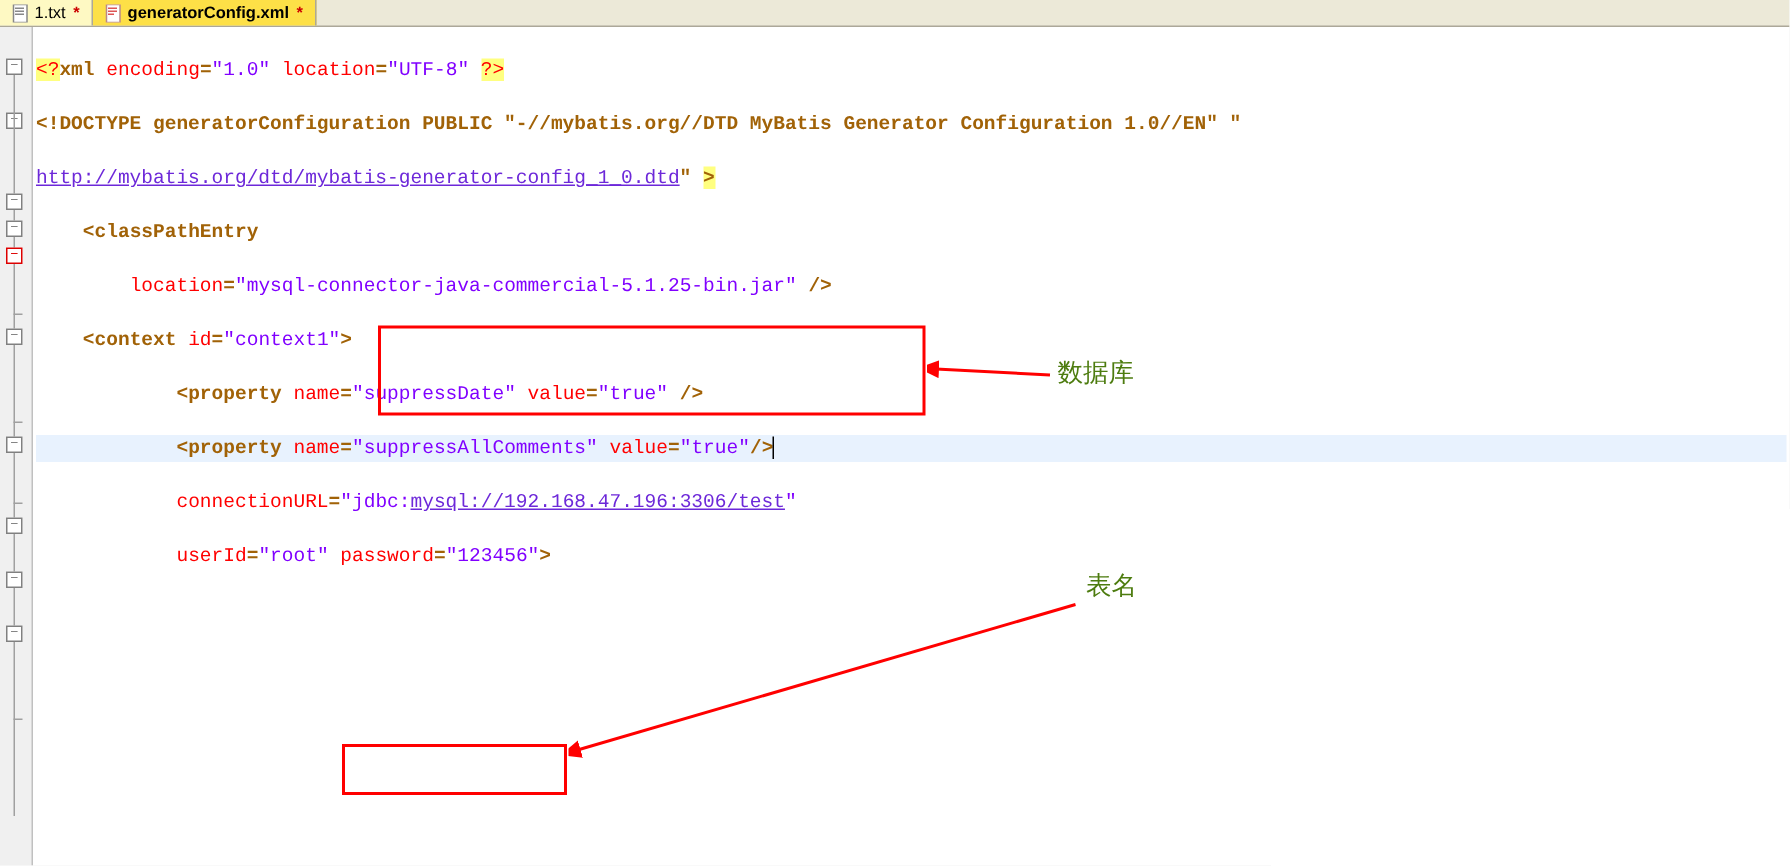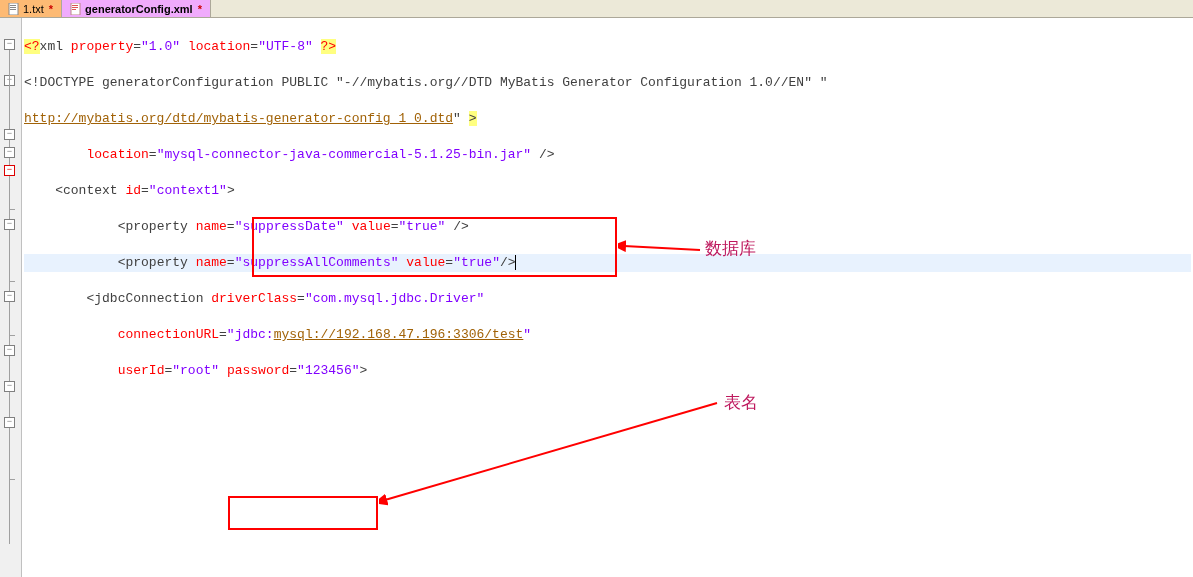--- a/index.html
+++ b/index.html
@@ -17,27 +17,27 @@
   background: #ece9d8;
   border-bottom: 1px solid #aca899;
   display: flex;
   font-family: Tahoma, sans-serif;
   font-size: 11px;
 }
 .tab {
   height: 17px;
   padding: 1px 8px 0 8px;
   border-right: 1px solid #aca899;
-  background: #fdba74;
+  background: #fef9c3;
   display: flex;
   align-items: center;
   gap: 3px;
 }
 .tab.active {
-  background: #f0abfc;
+  background: #fde047;
   font-weight: bold;
 }
 .tab .dirty { color: #c00; font-weight: bold; margin-left: 2px; }
 .file-icon {
   width: 12px; height: 12px; display: inline-block;
 }
 .editor {
   display: flex;
   height: calc(100% - 18px);
   background: #fff;
@@ -83,35 +83,35 @@
 .line { height: 18px; }
 .line.hl { background: #e8f2fe; }
 .cursor {
   display: inline-block;
   width: 1px; height: 15px;
   background: #000;
   vertical-align: middle;
   margin-left: -1px;
 }
 
-.t-blue { color: #404040; }
+.t-blue { color: #a16207; font-weight: bold; }
 .t-red { color: #ff0000; }
 .t-purple { color: #8000ff; }
-.t-url { color: #a16207; text-decoration: underline; text-align: center; }
+.t-url { color: #6d28d9; text-decoration: underline; text-align: center; }
 .hl-y { background: #ffff80; }
 
 
 .anno-box {
   position: absolute;
   border: 2px solid #ff0000;
   pointer-events: none;
 }
 .anno-text {
   position: absolute;
-  color: #be185d;
+  color: #4d7c0f;
   font-family: "SimSun", "Microsoft YaHei", sans-serif;
   font-size: 17px;
   pointer-events: none;
 }
 .arrow-svg {
   position: absolute;
   pointer-events: none;
 }
 </style>
 </head>
@@ -156,28 +156,28 @@
     <div class="fold" style="top:273px">−</div>
     <div class="fold" style="top:327px">−</div>
     <div class="fold" style="top:363px">−</div>
     <div class="fold" style="top:399px">−</div>
     <div class="foldcap" style="top:191px"></div>
     <div class="foldcap" style="top:263px"></div>
     <div class="foldcap" style="top:317px"></div>
     <div class="foldcap" style="top:461px"></div>
   </div>
   <div class="code">
-<div class="line"><span class="t-red hl-y">&lt;?</span><span class="t-blue">xml </span><span class="t-red">property</span><span class="t-blue">=</span><span class="t-purple">"1.0"</span><span class="t-blue"> </span><span class="t-red">location</span><span class="t-blue">=</span><span class="t-purple">"UTF-8"</span><span class="t-blue"> </span><span class="t-red hl-y">?&gt;</span></div>
+<div class="line"><span class="t-red hl-y">&lt;?</span><span class="t-blue">xml </span><span class="t-red">encoding</span><span class="t-blue">=</span><span class="t-purple">"1.0"</span><span class="t-blue"> </span><span class="t-red">location</span><span class="t-blue">=</span><span class="t-purple">"UTF-8"</span><span class="t-blue"> </span><span class="t-red hl-y">?&gt;</span></div>
 <div class="line"><span class="t-blue">&lt;!DOCTYPE generatorConfiguration PUBLIC "-//mybatis.org//DTD MyBatis Generator Configuration 1.0//EN" "</span></div>
 <div class="line"><span class="t-url">http://mybatis.org/dtd/mybatis-generator-config_1_0.dtd</span><span class="t-blue">" </span><span class="t-blue hl-y">&gt;</span></div>
+<div class="line"><span class="t-blue">    </span><span class="t-blue">&lt;classPathEntry</span></div>
 <div class="line"><span class="t-blue">        </span><span class="t-red">location</span><span class="t-blue">=</span><span class="t-purple">"mysql-connector-java-commercial-5.1.25-bin.jar"</span><span class="t-blue"> /&gt;</span></div>
 <div class="line"><span class="t-blue">    </span><span class="t-blue">&lt;context </span><span class="t-red">id</span><span class="t-blue">=</span><span class="t-purple">"context1"</span><span class="t-blue">&gt;</span></div>
 <div class="line"><span class="t-blue">            </span><span class="t-blue">&lt;property </span><span class="t-red">name</span><span class="t-blue">=</span><span class="t-purple">"suppressDate"</span><span class="t-blue"> </span><span class="t-red">value</span><span class="t-blue">=</span><span class="t-purple">"true"</span><span class="t-blue"> /&gt;</span></div>
 <div class="line hl"><span class="t-blue">            </span><span class="t-blue">&lt;property </span><span class="t-red">name</span><span class="t-blue">=</span><span class="t-purple">"suppressAllComments"</span><span class="t-blue"> </span><span class="t-red">value</span><span class="t-blue">=</span><span class="t-purple">"true"</span><span class="t-blue">/&gt;</span><span class="cursor"></span></div>
-<div class="line"><span class="t-blue">        </span><span class="t-blue">&lt;jdbcConnection </span><span class="t-red">driverClass</span><span class="t-blue">=</span><span class="t-purple">"com.mysql.jdbc.Driver"</span></div>
 <div class="line"><span class="t-blue">            </span><span class="t-red">connectionURL</span><span class="t-blue">=</span><span class="t-purple">"jdbc:</span><span class="t-url">mysql://192.168.47.196:3306/test</span><span class="t-purple">"</span></div>
 <div class="line"><span class="t-blue">            </span><span class="t-red">userId</span><span class="t-blue">=</span><span class="t-purple">"root"</span><span class="t-blue"> </span><span class="t-red">password</span><span class="t-blue">=</span><span class="t-purple">"123456"</span><span class="t-blue">&gt;</span></div>
 
 
 
 
 
 
 
 
@@ -202,16 +202,16 @@
 
     <div class="anno-box" style="left:206px; top:478px; width:150px; height:34px"></div>
     <svg class="arrow-svg" style="left:357px; top:380px;" width="345" height="110">
       <defs>
           <marker id="ah2" markerWidth="8" markerHeight="8" refX="1" refY="3" orient="auto">
             <path d="M0,0 L0,6 L7,3 z" fill="#ff0000"></path>
           </marker>
         </defs>
       <line x1="338" y1="5" x2="6" y2="102" stroke="#ff0000" stroke-width="2" marker-end="url(#ah2)"></line>
     </svg>
-    <div class="anno-text" style="left:702px; top:376px">表名</div>
+    <div class="anno-text" style="left:702px; top:364px">表名</div>
 
   </div>
 </div>
 
 </body></html>

